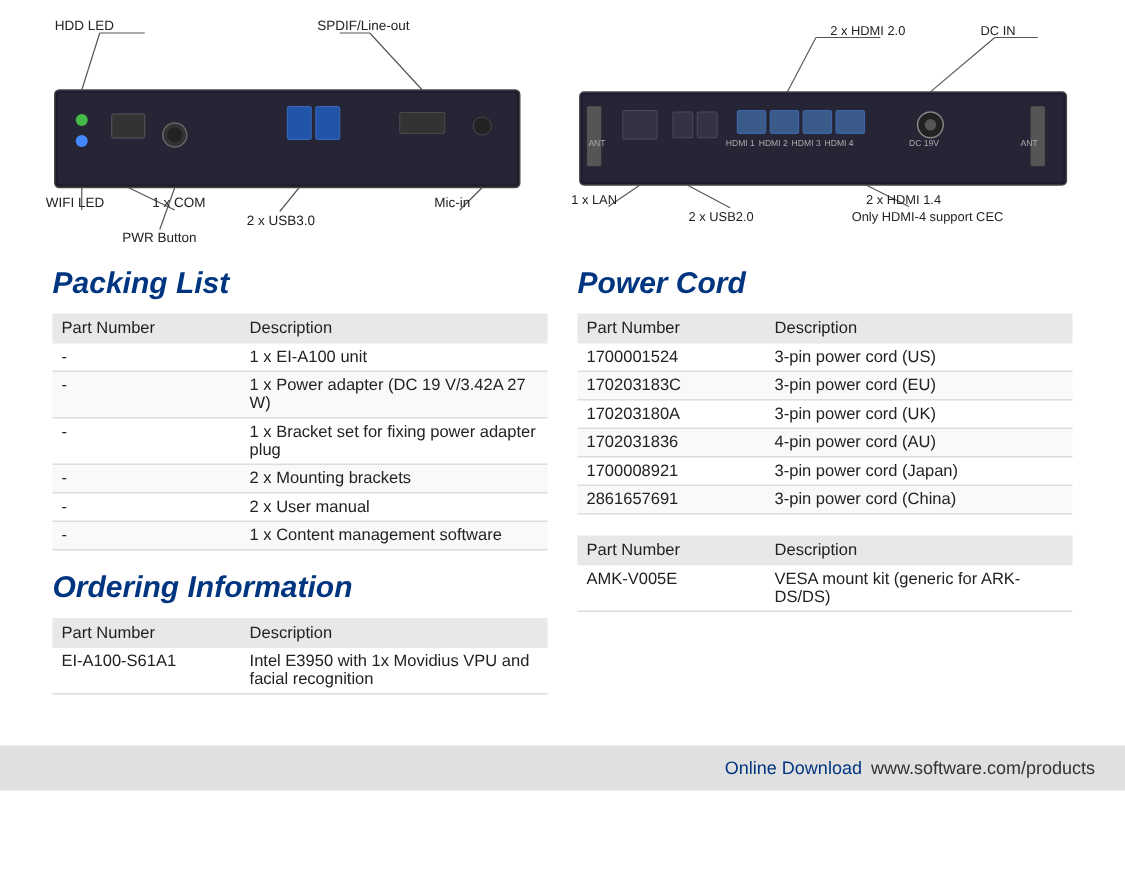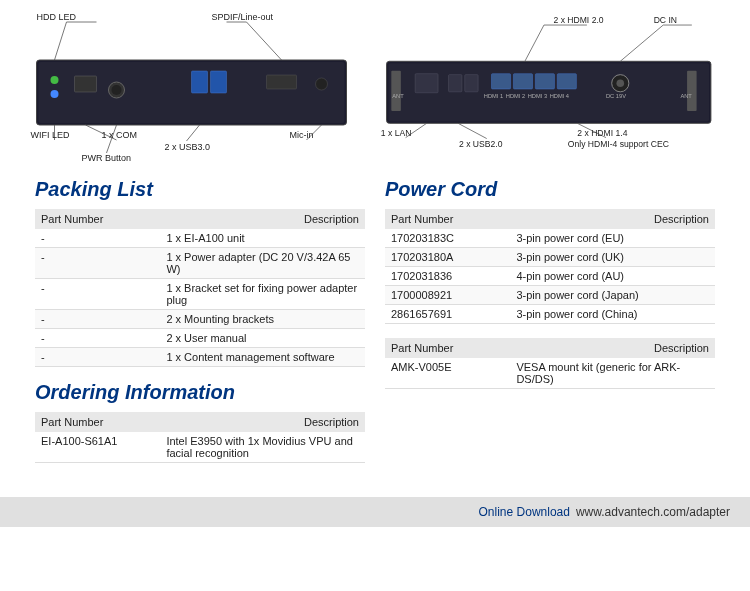--- a/index.html
+++ b/index.html
@@ -87,21 +87,21 @@
       height: 160px;
     }
 
     
     .device-svg {
       width: 100%;
       height: 100%;
     }
 
     .col-part { width: 38%; }
-    .col-desc { width: 62%; text-align: right; }
+    .col-desc { width: 62%; }
   </style>
 </head>
 <body>
 
 <div class="illustrations">
 
   <div class="illus-left">
     <svg viewBox="0 0 340 160" class="device-svg" xmlns="http://www.w3.org/2000/svg">
 
       <rect x="10" y="52" width="310" height="65" rx="3" ry="3" fill="#1c1c2e"></rect>
@@ -215,21 +215,21 @@
           <th class="col-desc">Description</th>
         </tr>
       </thead>
       <tbody id="packing-list-body">
           <tr>
             <td>-</td>
             <td>1 x EI-A100 unit</td>
           </tr>
           <tr>
             <td>-</td>
-            <td>1 x Power adapter (DC 20 V/3.42A 65 W)</td>
+            <td>1 x Power adapter (DC 19 V/3.42A 27 W)</td>
           </tr>
           <tr>
             <td>-</td>
             <td>1 x Bracket set for fixing power adapter plug</td>
           </tr>
           <tr>
             <td>-</td>
             <td>2 x Mounting brackets</td>
           </tr>
           <tr>
@@ -265,20 +265,24 @@
     <div class="section-title">Power Cord</div>
     <table>
       <thead>
         <tr>
           <th class="col-part">Part Number</th>
           <th class="col-desc">Description</th>
         </tr>
       </thead>
       <tbody id="power-cord-body">
           <tr>
+            <td>1700001524</td>
+            <td>3-pin power cord (US)</td>
+          </tr>
+          <tr>
             <td>170203183C</td>
             <td>3-pin power cord (EU)</td>
           </tr>
           <tr>
             <td>170203180A</td>
             <td>3-pin power cord (UK)</td>
           </tr>
           <tr>
             <td>1702031836</td>
             <td>4-pin power cord (AU)</td>
@@ -306,14 +310,14 @@
             <td>AMK-V005E</td>
             <td>VESA mount kit (generic for ARK-DS/DS)</td>
           </tr>
         </tbody>
     </table>
   </div>
 </div>
 
 <div class="footer">
   <span class="footer-label">Online Download</span>
-  <span class="footer-url">www.advantech.com/adapter</span>
+  <span class="footer-url">www.software.com/products</span>
 </div>
 
 </body></html>

